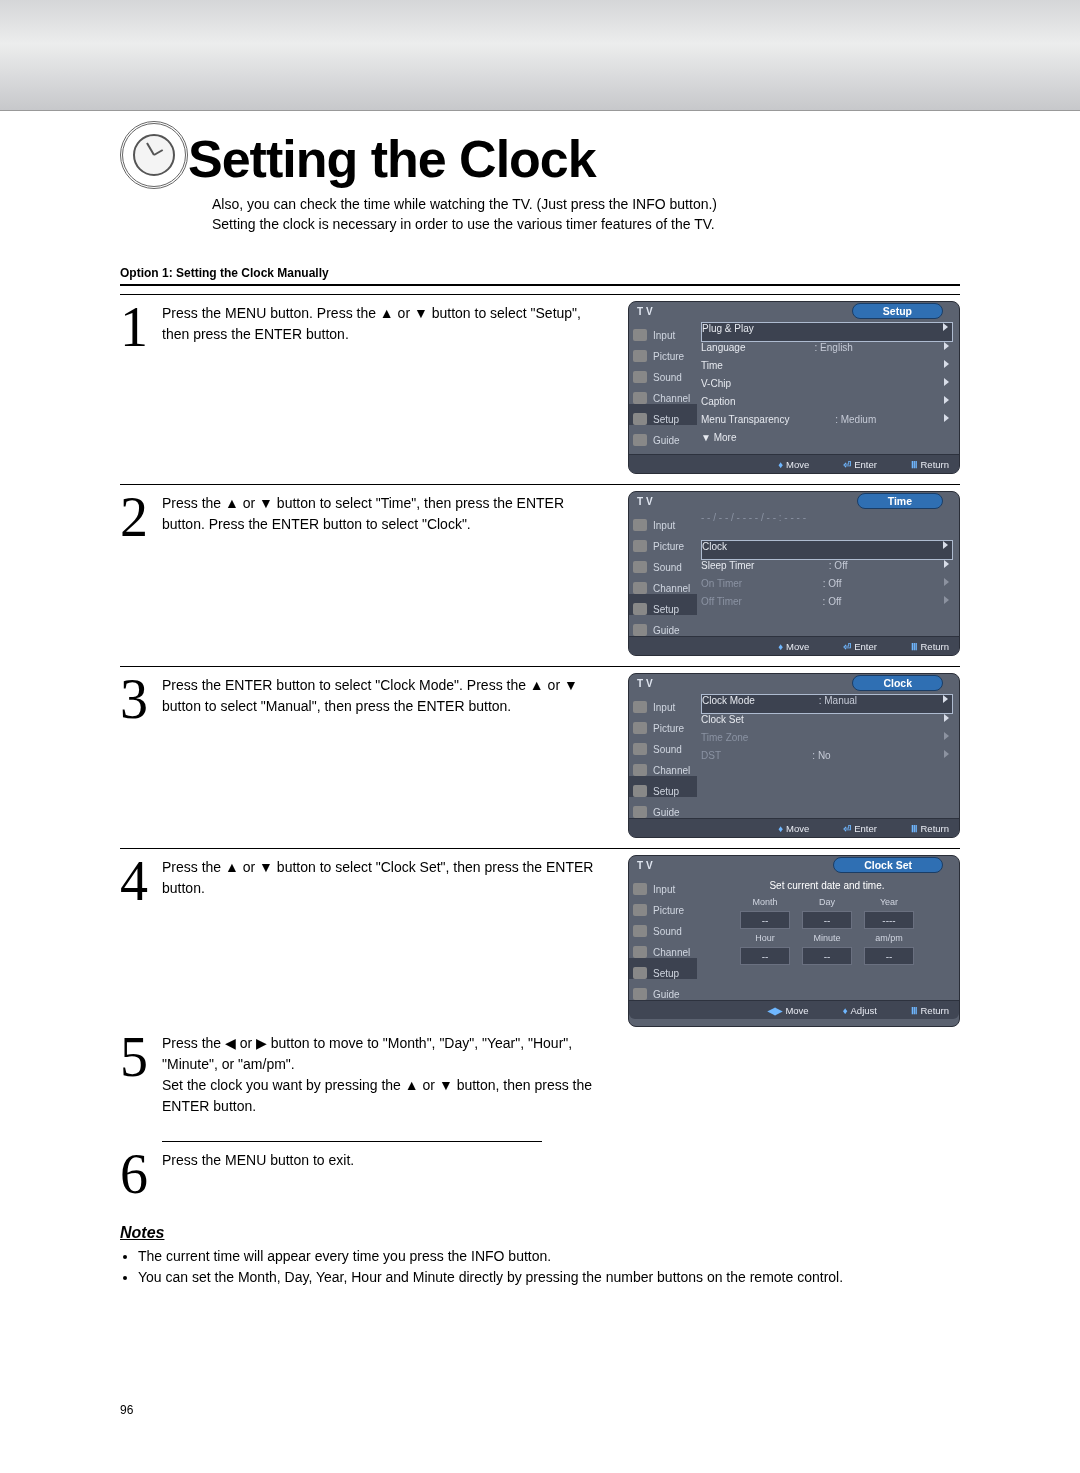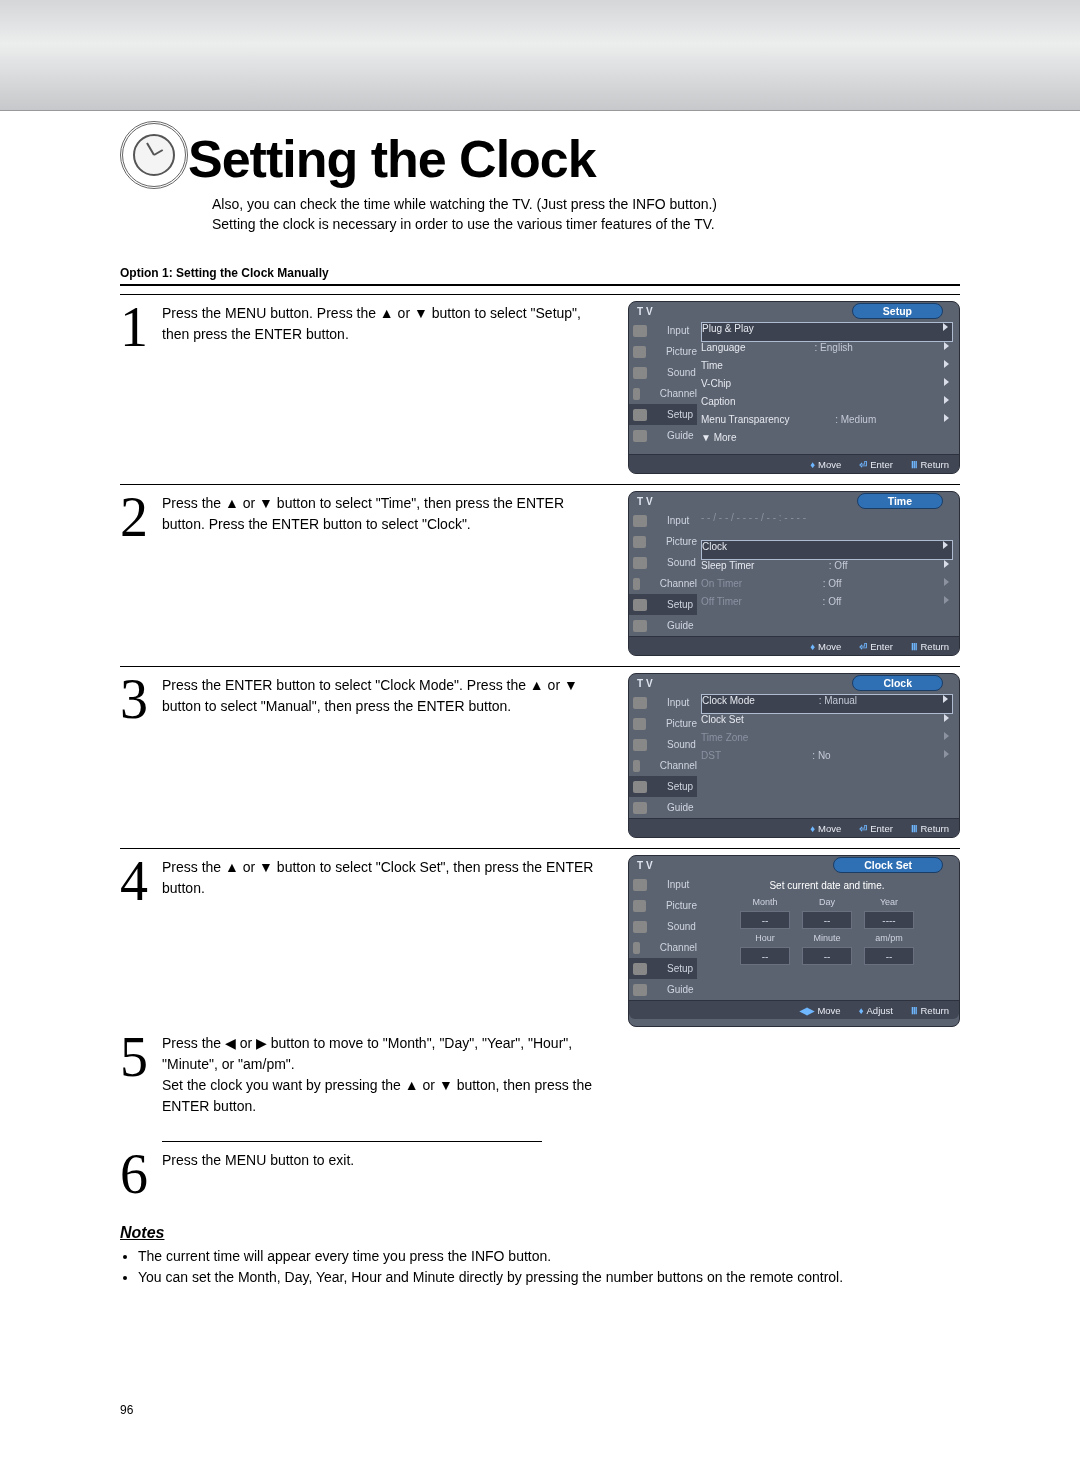--- a/index.html
+++ b/index.html
@@ -17,29 +17,29 @@
   .step{display:flex;border-top:1px solid #000}
   .step:first-of-type{border-top:none}
   .num{font-family:"Times New Roman",serif;font-size:56px;font-weight:400;width:42px;text-align:left;line-height:1;padding-top:4px}
   .text{flex:1;font-size:14px;line-height:1.5;padding:8px 18px 12px 0}
   .osd{width:330px;margin:6px 0 10px 0;background:#5b6270;border:1px solid #2a2e38;font-size:10px;color:#fff;position:relative;border-radius:8px}
   .osd-head{display:flex;align-items:center;height:18px}
   .osd-head .tv{color:#e0e6f0;font-weight:bold;padding-left:8px;width:60px}
   .pill{margin-left:auto;margin-right:16px;background:#2f6fb3;border-radius:10px;padding:1px 30px;font-weight:bold;border:1px solid #1a3d66;font-size:10.5px}
   .osd-body{display:flex}
   .tabs{width:68px}
-  .tabs div{height:21px;display:flex;align-items:center;gap:20px;padding-left:4px;color:#d0d6e0}
+  .tabs div{height:21px;display:flex;align-items:flex-end;gap:6px;padding-left:4px;color:#d0d6e0}
   .tabs div.sel{background:#3c4250}
   .tico{width:14px;height:12px;background:#888;border-radius:2px}
   .items{flex:1;padding:2px 6px 4px 4px}
   .row{display:flex;align-items:flex-start;height:18px;color:#e6e9ef}
   .row.sel{background:#3c4250;border:1px solid #aebbd0}
   .row .val{margin-left:auto;margin-right:22px;color:#c5cad6}
   .row.dim{color:#8b93a3}
-  .osd-foot{display:flex;justify-content:flex-end;gap:18px;background:#404654;height:18px;align-items:center;padding-right:10px;font-size:9.5px;color:#e8ebf3;border-top:1px solid #2d323e;border-bottom-left-radius:6px;border-bottom-right-radius:6px}
+  .osd-foot{display:flex;justify-content:flex-end;gap:34px;background:#404654;height:18px;align-items:center;padding-right:10px;font-size:9.5px;color:#e8ebf3;border-top:1px solid #2d323e;border-bottom-left-radius:6px;border-bottom-right-radius:6px}
   .osd-foot span b{color:#6fb7ff;margin-right:3px}
   .arrow{display:inline-block;width:0;height:0}
   .ar{border-left:5px solid #d8dde8;border-top:4px solid transparent;border-bottom:4px solid transparent;margin-left:auto;margin-right:4px}
   .grid6{display:grid;grid-template-columns:repeat(3,50px);gap:4px 12px;margin:2px auto 4px auto;width:max-content;text-align:center}
   .grid6 .lbl{font-size:9px;color:#d0d5e0}
   .grid6 .box{height:16px;background:#3b414f;border:1px solid #6a7080;display:flex;align-items:center;justify-content:center;color:#cfd4e0}
   .notes{margin-top:22px}
   .notes u{font-style:italic;font-weight:bold;font-size:16px}
   .notes ul{margin:4px 0 0 0;padding-left:18px;font-size:14px;line-height:1.5}
   .pgnum{position:absolute;left:120px;bottom:56px;font-size:12px}

